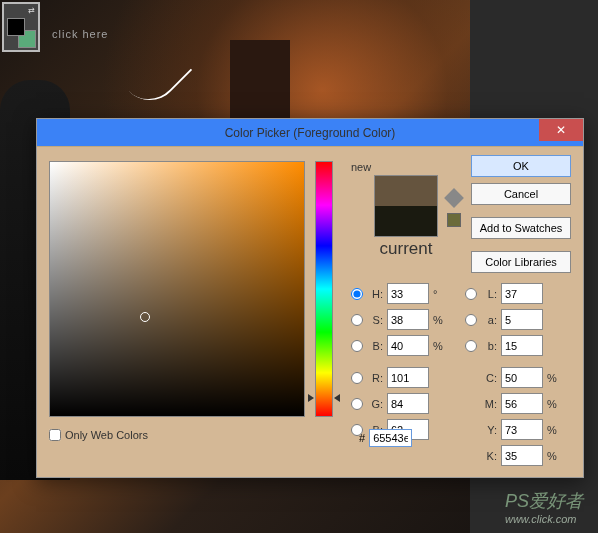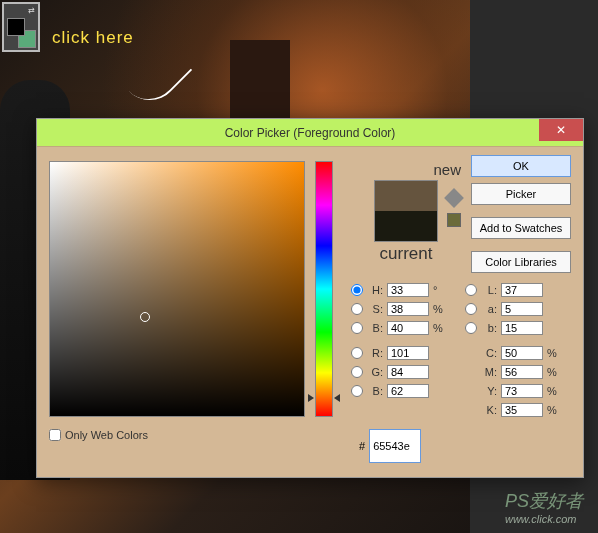--- a/index.html
+++ b/index.html
@@ -28,41 +28,41 @@
   border: 2px solid #bbb; background: #444;
 }
 .swatch-icons {
   position: absolute; top: 2px; right: 2px; display: flex; gap: 2px;
 }
 .swatch-icons span { width: 8px; height: 8px; display: inline-block; color: #ddd; font-size: 8px; }
 .fg-swatch { position: absolute; top: 14px; left: 3px; width: 18px; height: 18px; background: #000; border: 1px solid #888; z-index: 2; }
 .bg-swatch { position: absolute; top: 26px; left: 14px; width: 18px; height: 18px; background: #5aaa7a; border: 1px solid #888; z-index: 1; }
 
 .annotation {
-  position: absolute; top: 28px; left: 52px; color: #fde047; font-size: 17px; letter-spacing: 1px;
+  position: absolute; top: 28px; left: 52px; color: #a3a3a3; font-size: 11px; letter-spacing: 1px;
 }
 .annotation-arrow {
   position: absolute; top: 40px; left: 120px; width: 60px; height: 60px;
   border-right: 2px solid #fff; border-radius: 0 0 30px 0;
   transform: rotate(45deg); pointer-events: none;
 }
 
 .watermark {
   position: absolute; bottom: 8px; right: 15px; color: rgba(200,255,200,0.5);
   font-size: 18px; font-style: italic; text-align: left;
 }
 .watermark-url { font-size: 11px; color: rgba(200,220,200,0.7); }
 
 .dialog {
   position: absolute; top: 118px; left: 36px; width: 548px; height: 360px;
   background: #f0f0f0; border: 1px solid #999;
   box-shadow: 0 4px 20px rgba(0,0,0,0.5);
 }
 .titlebar {
-  height: 28px; background: #bef264; border-bottom: 1px solid #c0a880;
+  height: 28px; background: #3b82f6; border-bottom: 1px solid #c0a880;
   display: flex; align-items: center; justify-content: center; position: relative;
 }
 .titlebar-text { font-size: 12px; color: #333; }
 .close-btn {
   position: absolute; right: 0; top: 0; width: 44px; height: 22px;
   background: #c94f4f; color: #fff; display: flex; align-items: center; justify-content: center;
   font-size: 12px; cursor: pointer;
 }
 .dialog-body {
   height: calc(100% - 28px); background: #d4b896; padding: 8px; position: relative;
@@ -87,21 +87,21 @@
 .hue-arrow-left {
   position: absolute; left: -8px; top: 232px; width: 0; height: 0;
   border-top: 4px solid transparent; border-bottom: 4px solid transparent; border-left: 6px solid #333;
 }
 .hue-arrow-right {
   position: absolute; right: -8px; top: 232px; width: 0; height: 0;
   border-top: 4px solid transparent; border-bottom: 4px solid transparent; border-right: 6px solid #333;
 }
 
 .preview-block { position: absolute; top: 14px; left: 314px; width: 110px; }
-.preview-label-new { font-size: 15px; text-align: right; color: #333; }
+.preview-label-new { font-size: 11px; text-align: left; color: #333; }
 .preview-colors {
   width: 64px; height: 62px; margin: 2px auto; border: 1px solid #888;
 }
 .preview-new { height: 50%; background: #65543e; }
 .preview-current { height: 50%; background: #1a1a10; }
 .preview-label-current { font-size: 17px; text-align: center; color: #333; }
 .cube-icon {
   position: absolute; top: 30px; right: 0; width: 14px; height: 14px;
   background: #888; transform: rotate(45deg);
 }
@@ -114,27 +114,27 @@
 .dlg-btn {
   width: 100%; height: 22px; margin-bottom: 6px; font-size: 11px;
   background: #f8f8f8; border: 1px solid #888; cursor: pointer;
 }
 .dlg-btn.primary { background: #d8e8ff; border: 1px solid #6699dd; }
 
 .fields { position: absolute; top: 136px; left: 314px; right: 12px; font-size: 11px; }
 .field-row { display: flex; align-items: center; gap: 4px; margin-bottom: 5px; }
 .field-row input[type="radio"] { margin: 0; width: 12px; height: 12px; }
 .field-row label { width: 16px; text-align: right; color: #333; }
-.field-row .val { width: 42px; height: 14px; font-size: 11px; padding: 0 3px; border: 1px solid #888; background: #fff; }
+.field-row .val { width: 42px; height: 21px; font-size: 11px; padding: 0 3px; border: 1px solid #888; background: #fff; }
 .field-row .unit { width: 14px; color: #333; }
 .fields-grid { display: flex; gap: 18px; }
 .fields-col { display: flex; flex-direction: column; }
 
 .hex-row { position: absolute; top: 282px; left: 322px; display: flex; align-items: center; gap: 4px; font-size: 11px; }
-.hex-row .val { width: 52px; height: 18px; font-size: 11px; padding: 16px 3px; border: 1px solid #6699dd; background: #fff; }
+.hex-row .val { width: 43px; height: 18px; font-size: 11px; padding: 0 3px; border: 1px solid #6699dd; background: #fff; }
 
 .webonly {
   position: absolute; top: 282px; left: 12px; font-size: 11px; color: #333;
   display: flex; align-items: center; gap: 4px;
 }
 .webonly input { width: 12px; height: 12px; }
 </style>
 </head>
 <body>
 
@@ -179,21 +179,21 @@
         <div class="preview-new"></div>
         <div class="preview-current"></div>
       </div>
       <div class="preview-label-current">current</div>
       <div class="cube-icon"></div>
       <div class="web-safe-swatch"></div>
     </div>
 
     <div class="buttons">
       <button class="dlg-btn primary">OK</button>
-      <button class="dlg-btn">Picker</button>
+      <button class="dlg-btn">Cancel</button>
       <div style="height:6px"></div>
       <button class="dlg-btn">Add to Swatches</button>
       <div style="height:6px"></div>
       <button class="dlg-btn">Color Libraries</button>
     </div>
 
     <div class="fields">
       <div class="fields-grid">
         <div class="fields-col">
           <div class="field-row">

